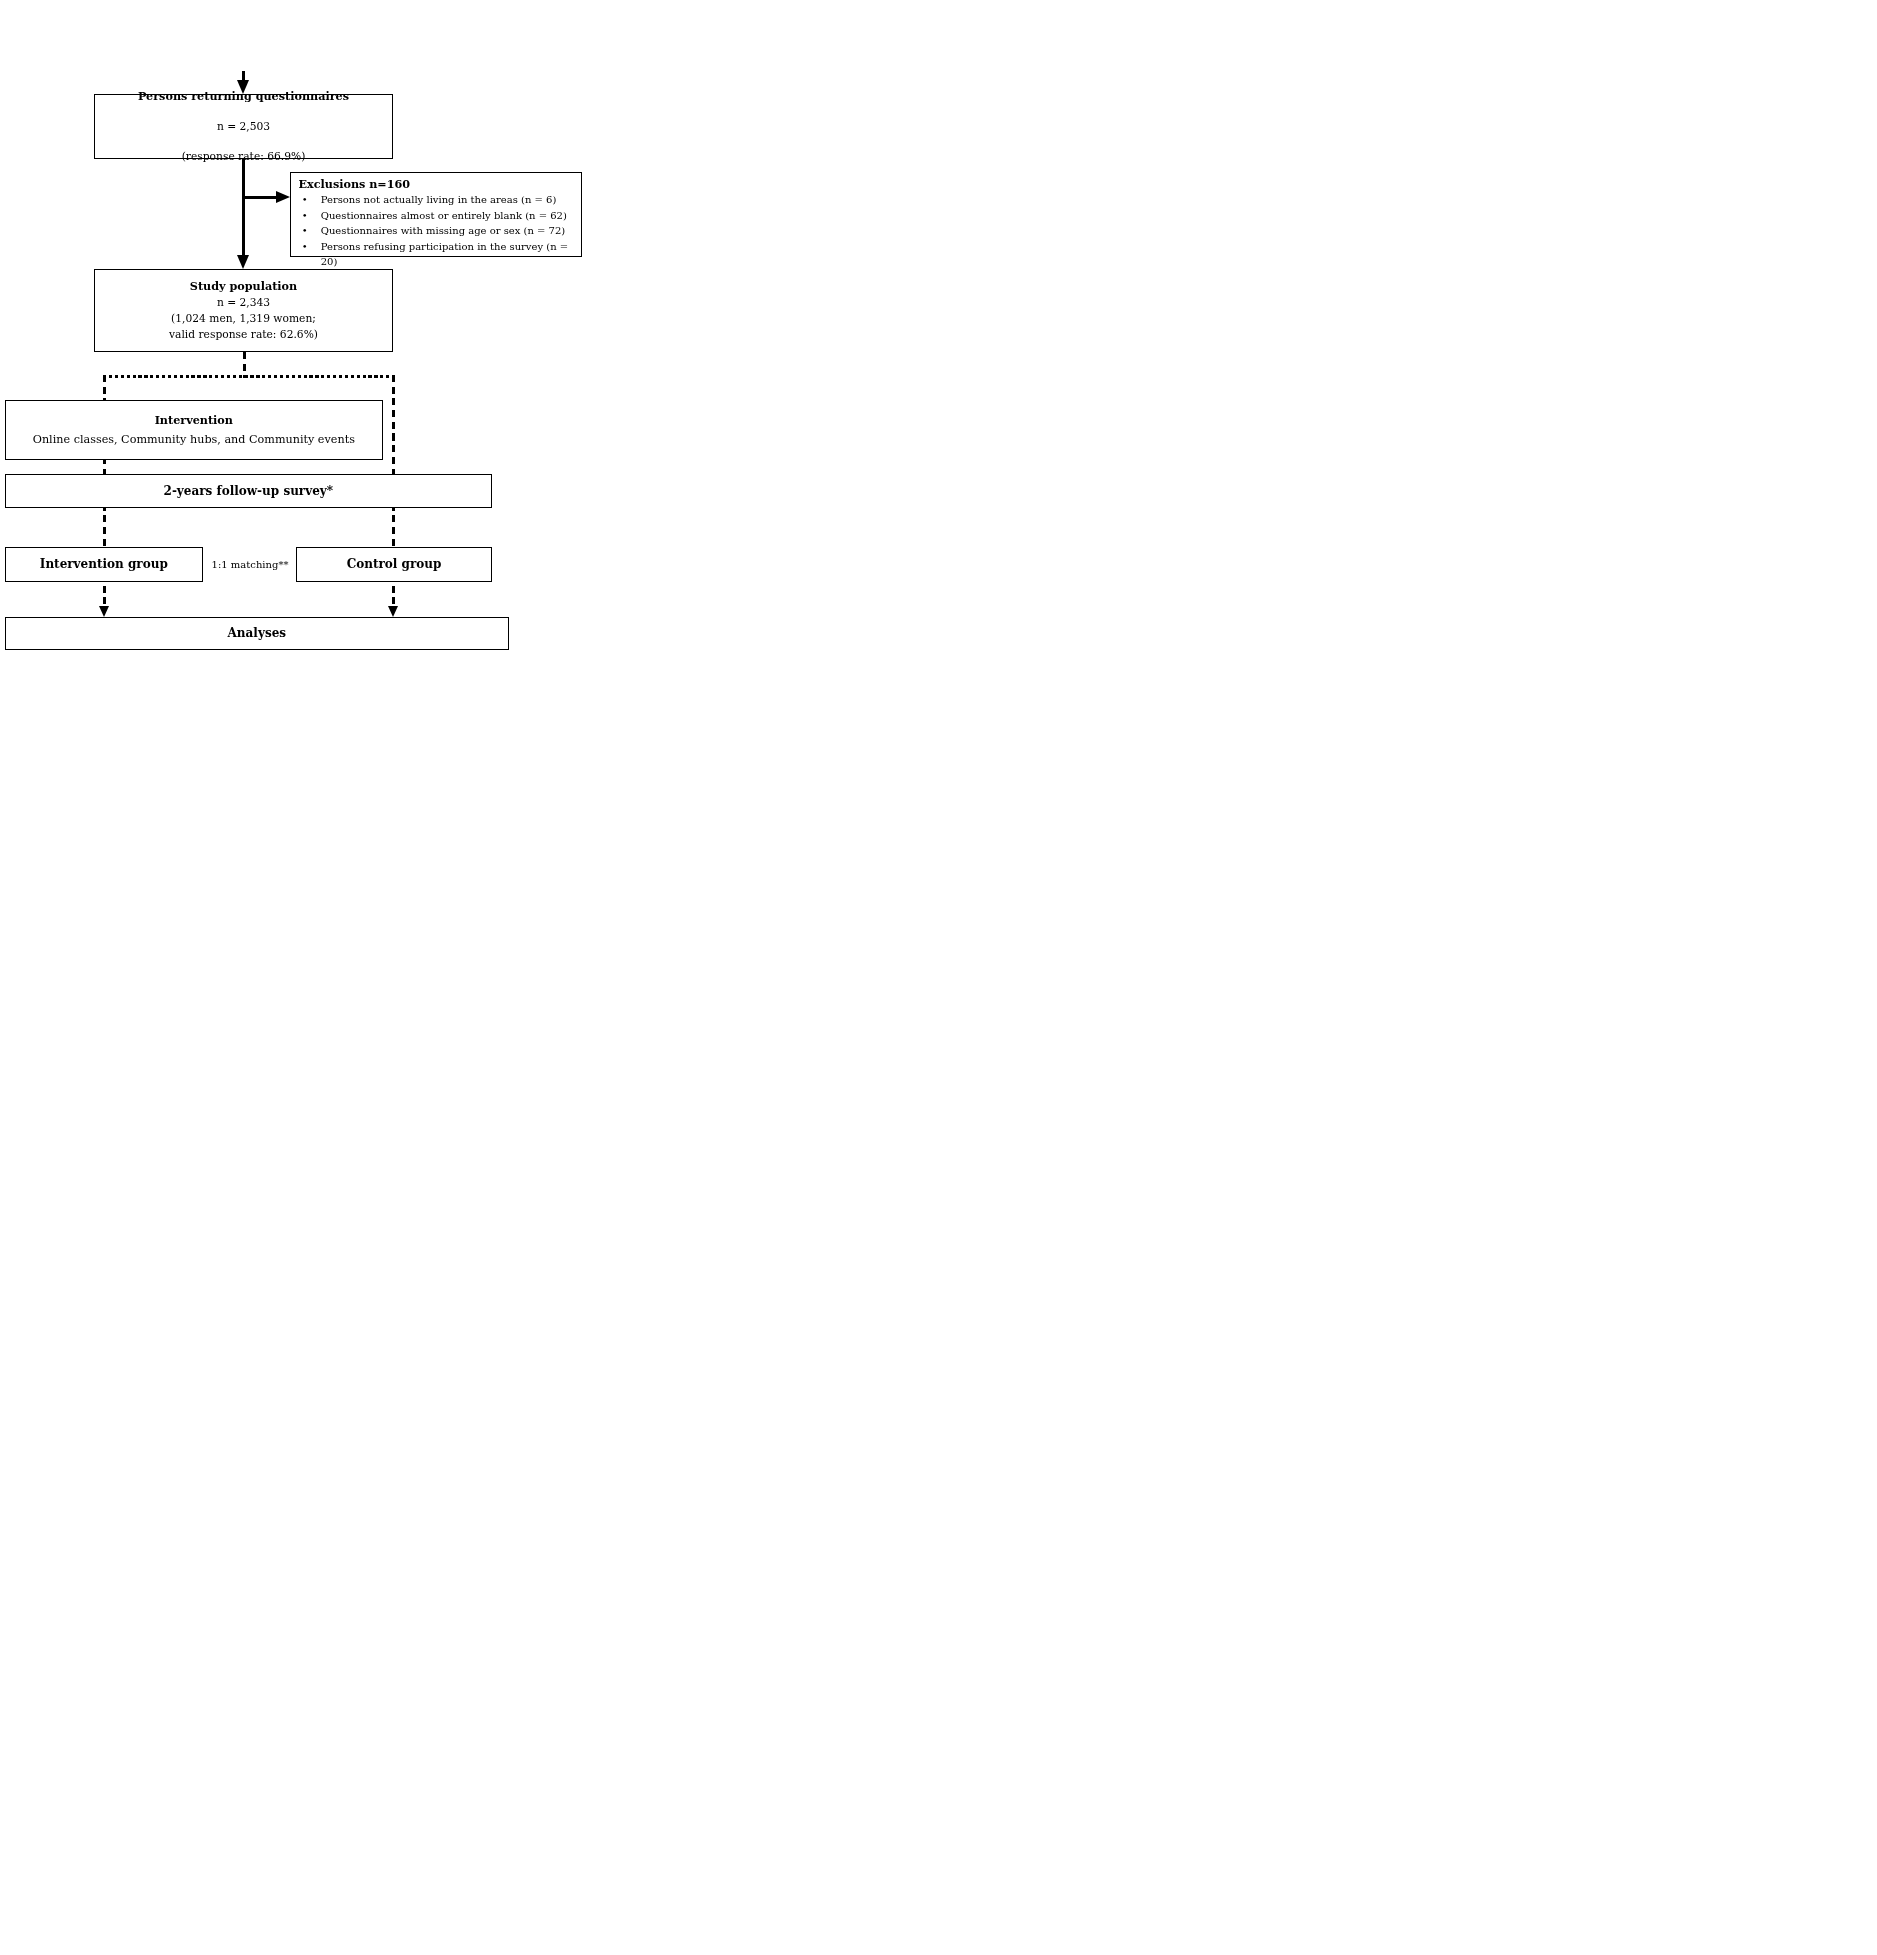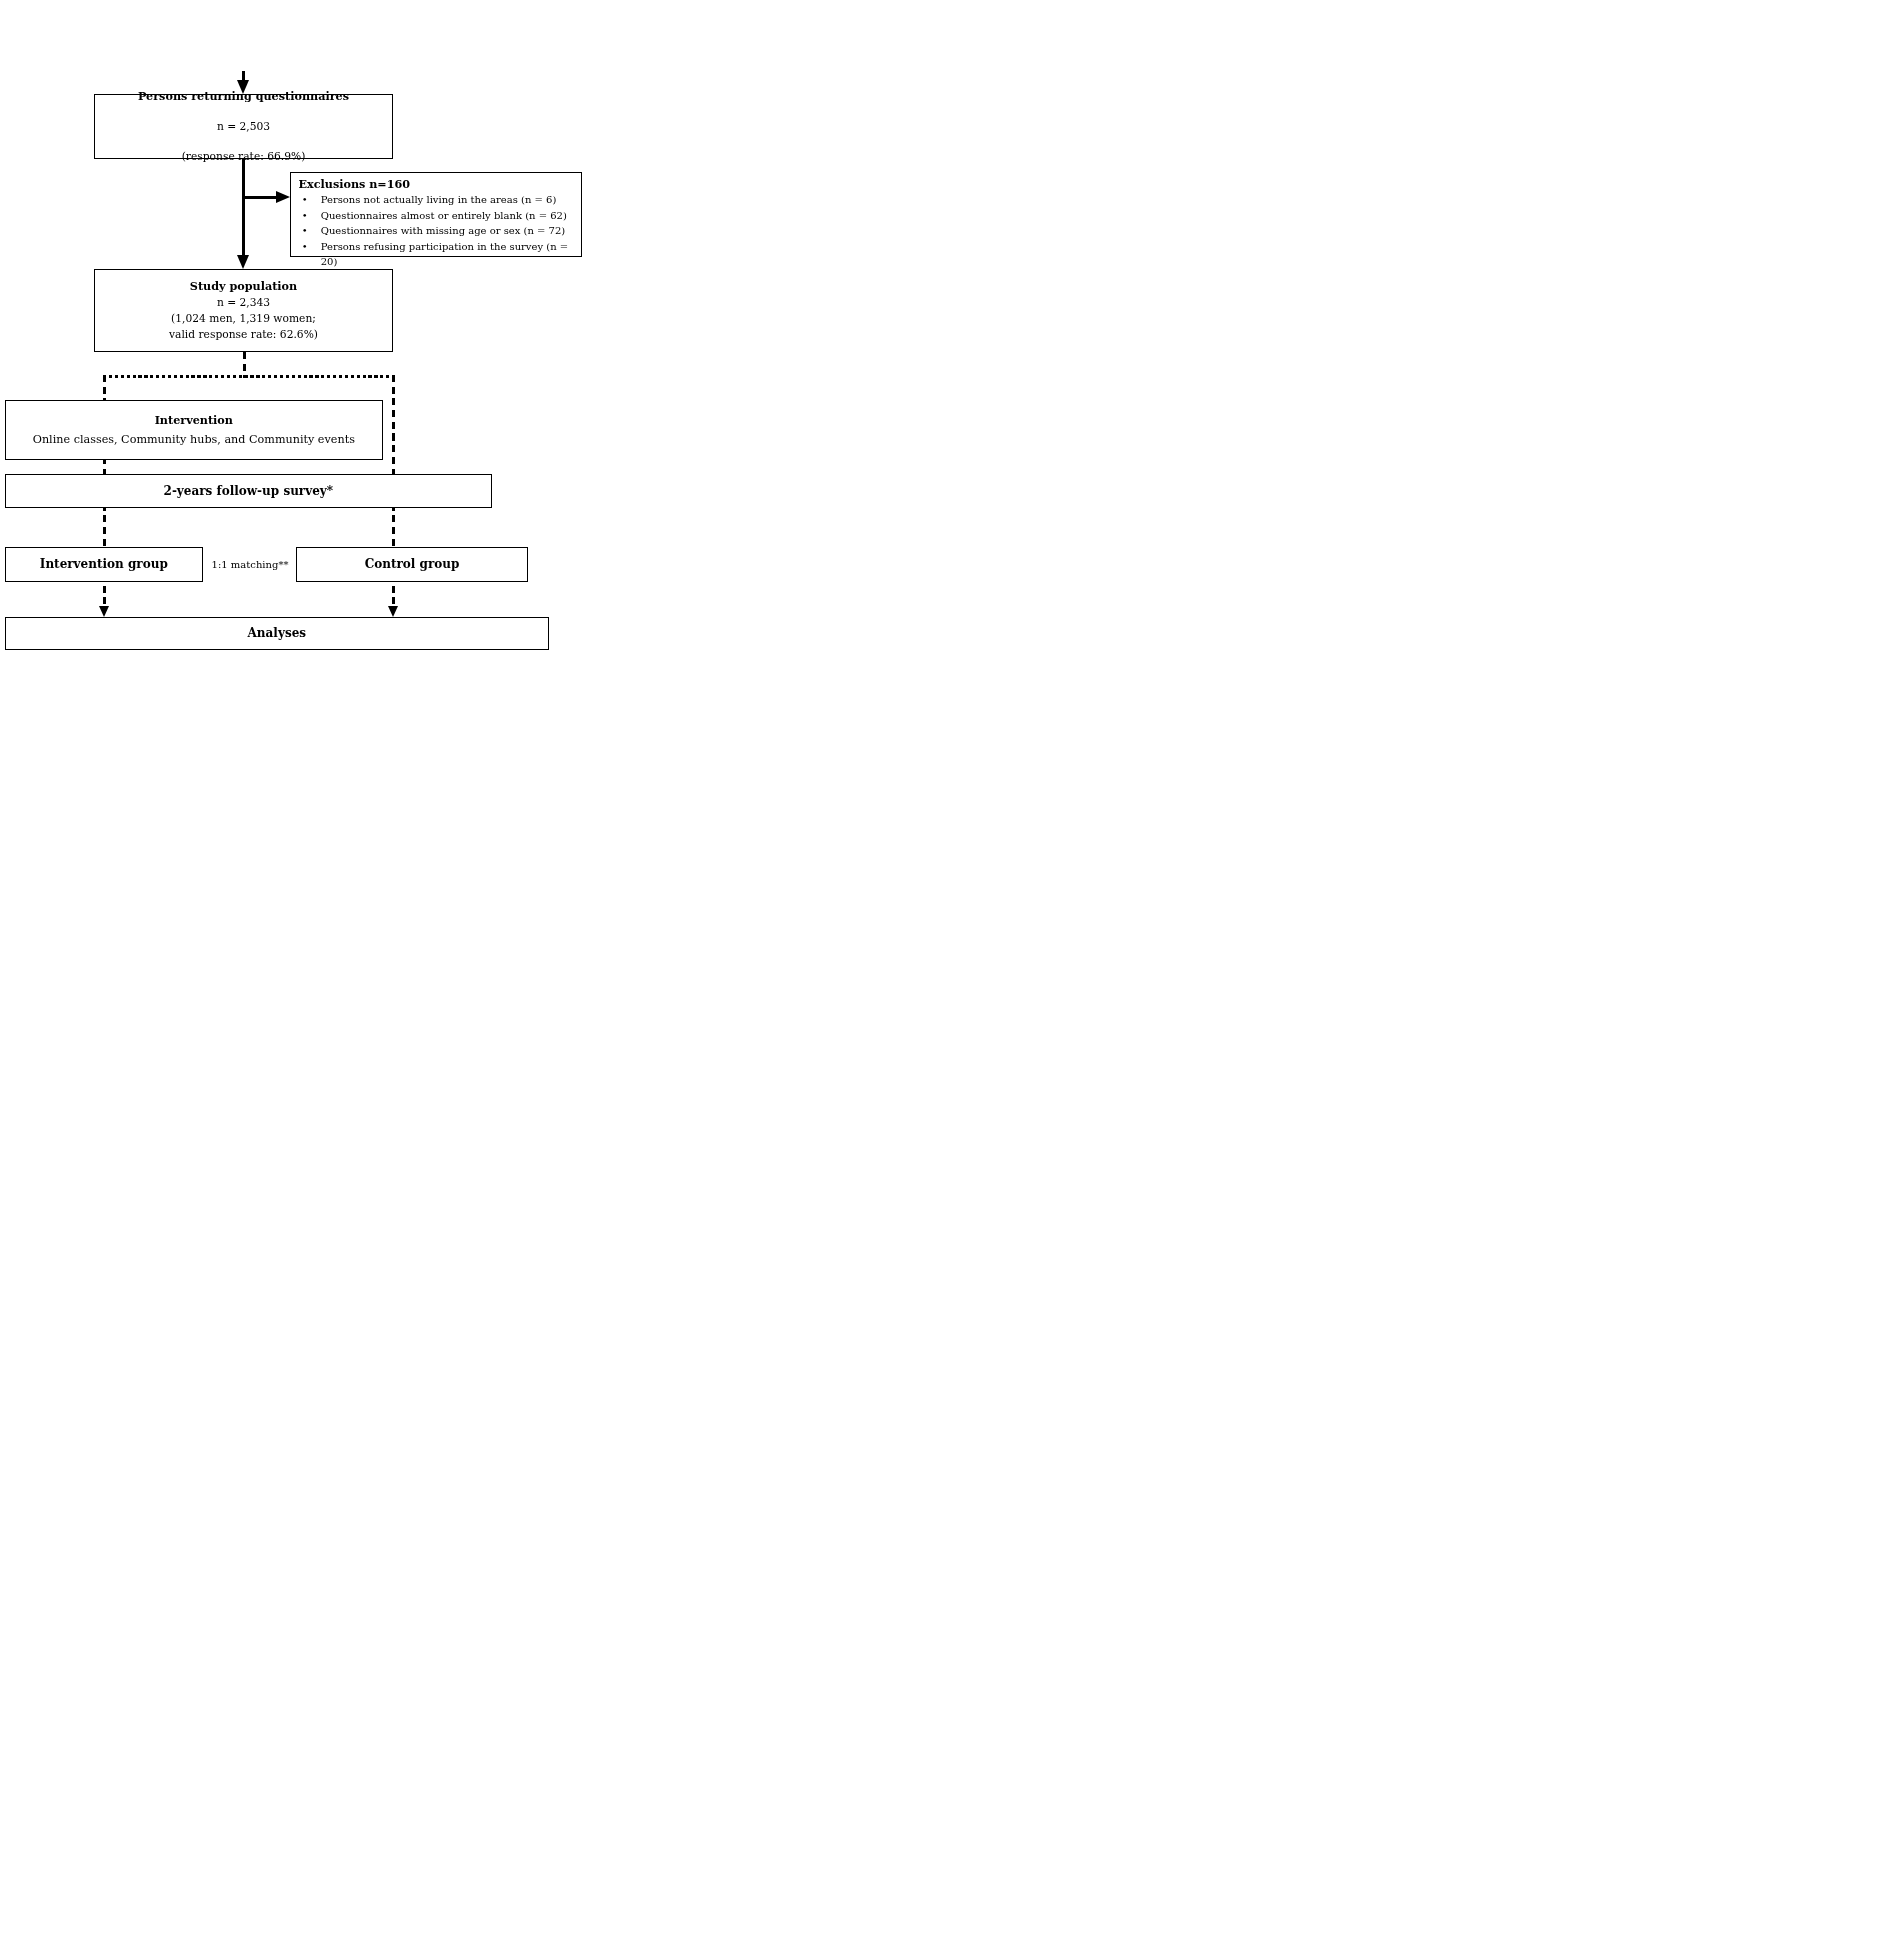--- a/index.html
+++ b/index.html
@@ -40,22 +40,22 @@
   
   #box-eligible     { left: 94px; top: 8.5px;   width: 299px; height: 64px; }
   #box-returning    { left: 94px; top: 94px;  width: 299px; height: 65px; row-gap: 16px; }
   #box-exclusions   { left: 290px; top: 172px;  width: 292px; height: 85px;
                       align-items: flex-start; justify-content: flex-start;
                       text-align: left; padding: 4.3px 5.3px 3.2px 7.5px; font-size: 10px; }
   #box-study        { left: 94px; top: 269px;  width: 299px; height: 83px; row-gap: 1.6px; }
   #box-intervention { left: 4.8px;   top: 400px;  width: 378px; height: 60px;  row-gap: 4.3px; font-size: 11.2px; }
   #box-followup     { left: 4.8px;   top: 474px;  width: 487px; height: 34px; }
   #box-igroup       { left: 4.8px;   top: 547px; width: 198px; height: 35px; }
-  #box-cgroup       { left: 296px; top: 547px; width: 232px; height: 35px; }
-  #box-analyses     { left: 4.8px;   top: 617px; width: 544px; height: 33px; }
+  #box-cgroup       { left: 296px; top: 547px; width: 196px; height: 35px; }
+  #box-analyses     { left: 4.8px;   top: 617px; width: 504px; height: 33px; }
   #label-matching   { position: absolute; left: 203px; top: 547px; width: 94px; height: 35px;
                       display: flex; align-items: center; justify-content: center;
                       font-size: 10px; z-index: 2; }
   .bullet-row {
     display: flex;
     flex-direction: row;
     align-items: flex-start;
     line-height: 1.55;
   }
   .bullet-marker {

